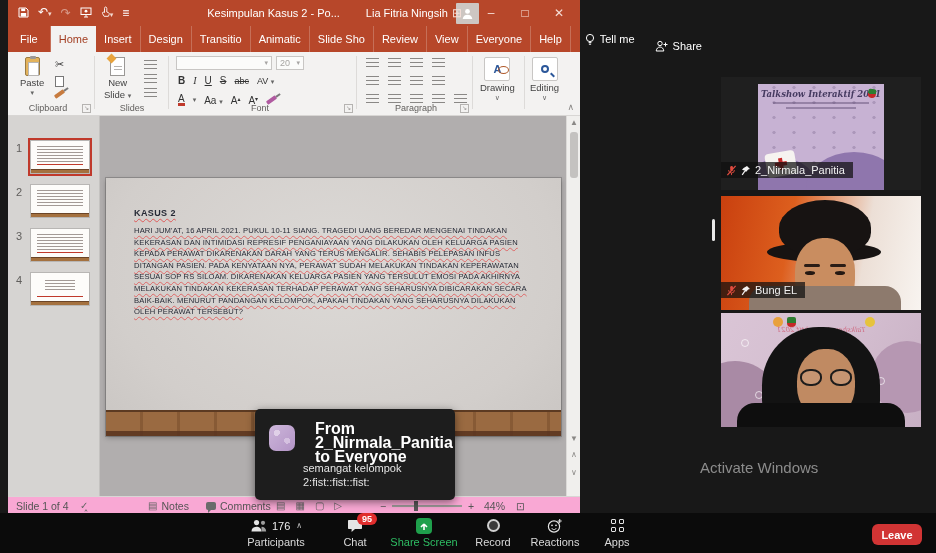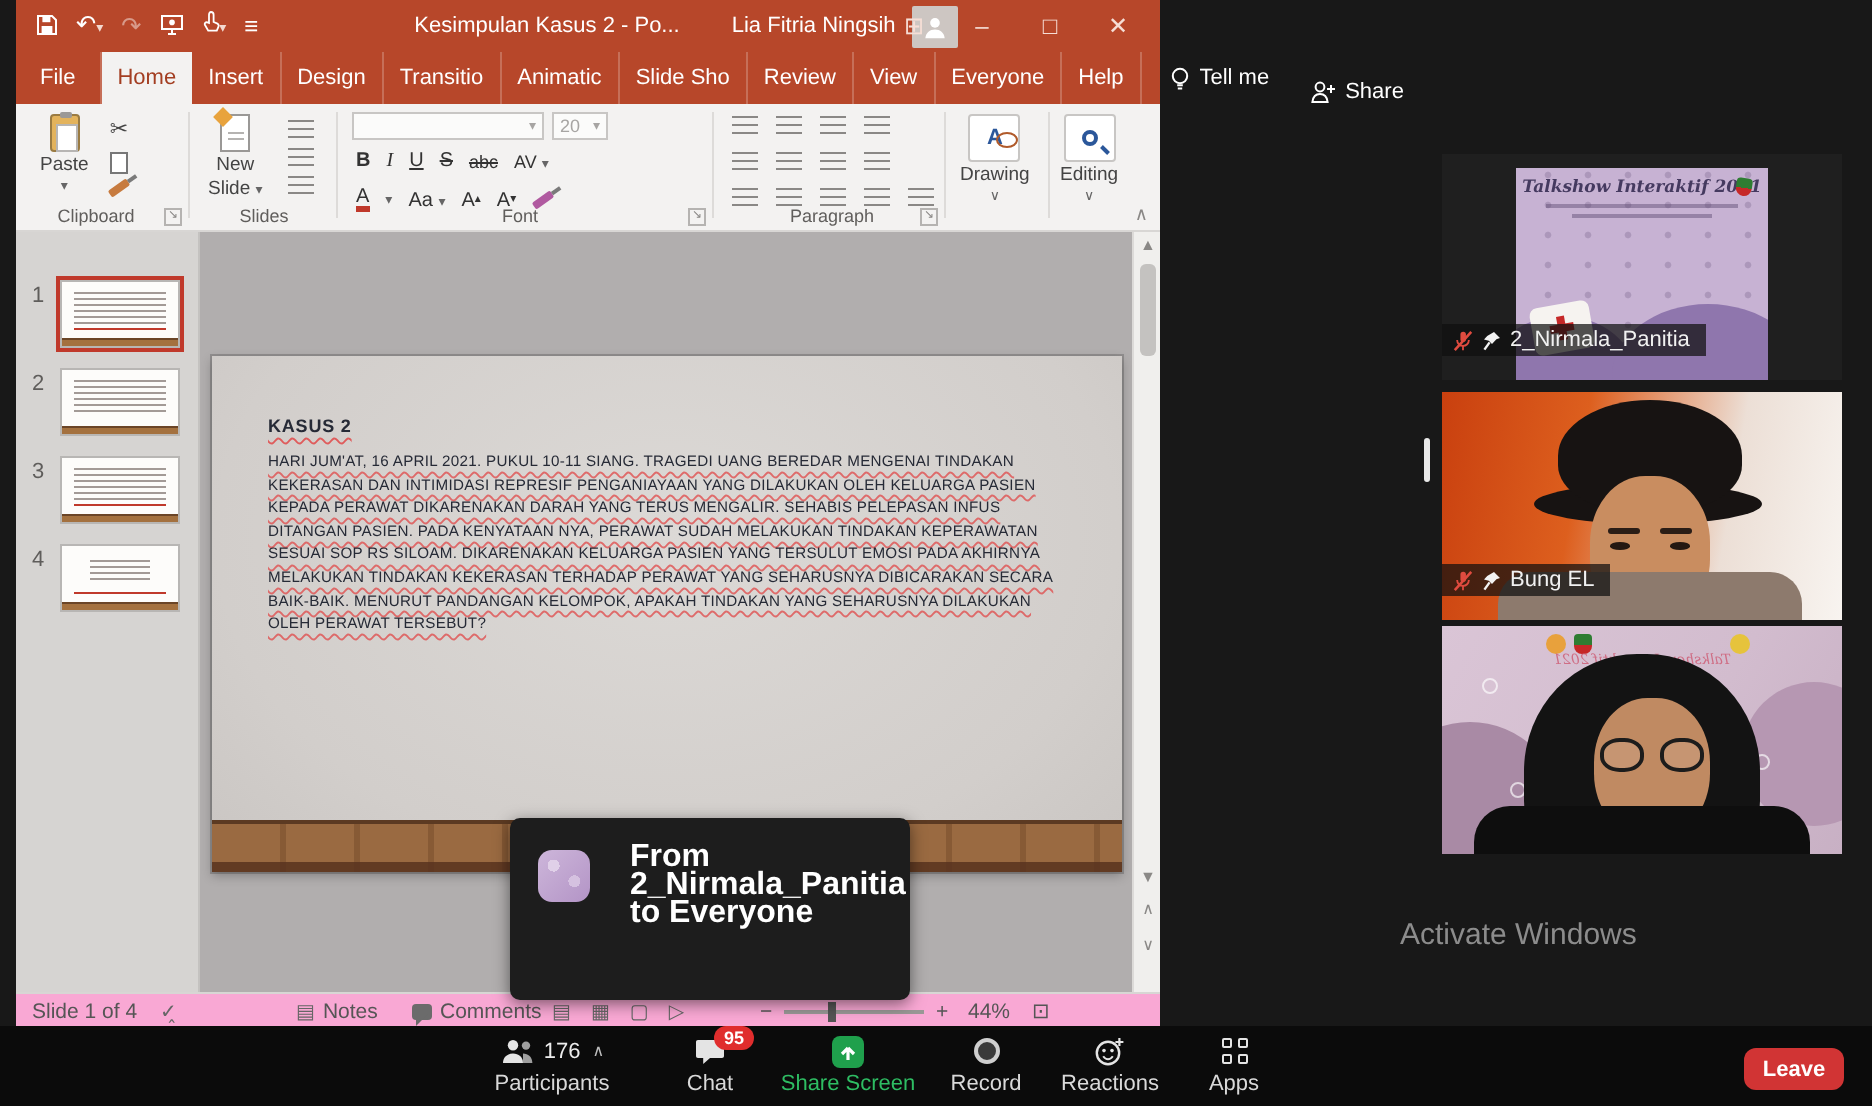--- a/index.html
+++ b/index.html
@@ -419,20 +419,21 @@
         </span>
       <span class="sb" style="left:460px;">+</span>
       <span class="sb" style="left:476px;">44%</span>
       <span class="sb" style="left:508px;">⊡</span>
     </div>
   </div>
 
   <div class="chatpop">
     <span class="cp-avatar"></span>
     <div class="cp-head">From 2_Nirmala_Panitia to Everyone</div>
+    <div class="cp-msg">semangat kelompok 2:fist::fist::fist:</div>
   </div>
 
   <div class="tile" style="top:77px;">
     <div class="t1card">
       <div class="t1dots"></div>
       <div class="t1title">Talkshow Interaktif 2021</div>
       <span class="t1shield"></span>
       <span class="t1sub" style="top:18px;"></span>
       <span class="t1sub" style="top:23px;left:22%;right:22%;"></span>
       <span class="t1bump" style="left:-14px;bottom:-30px;width:74px;height:62px;"></span>

